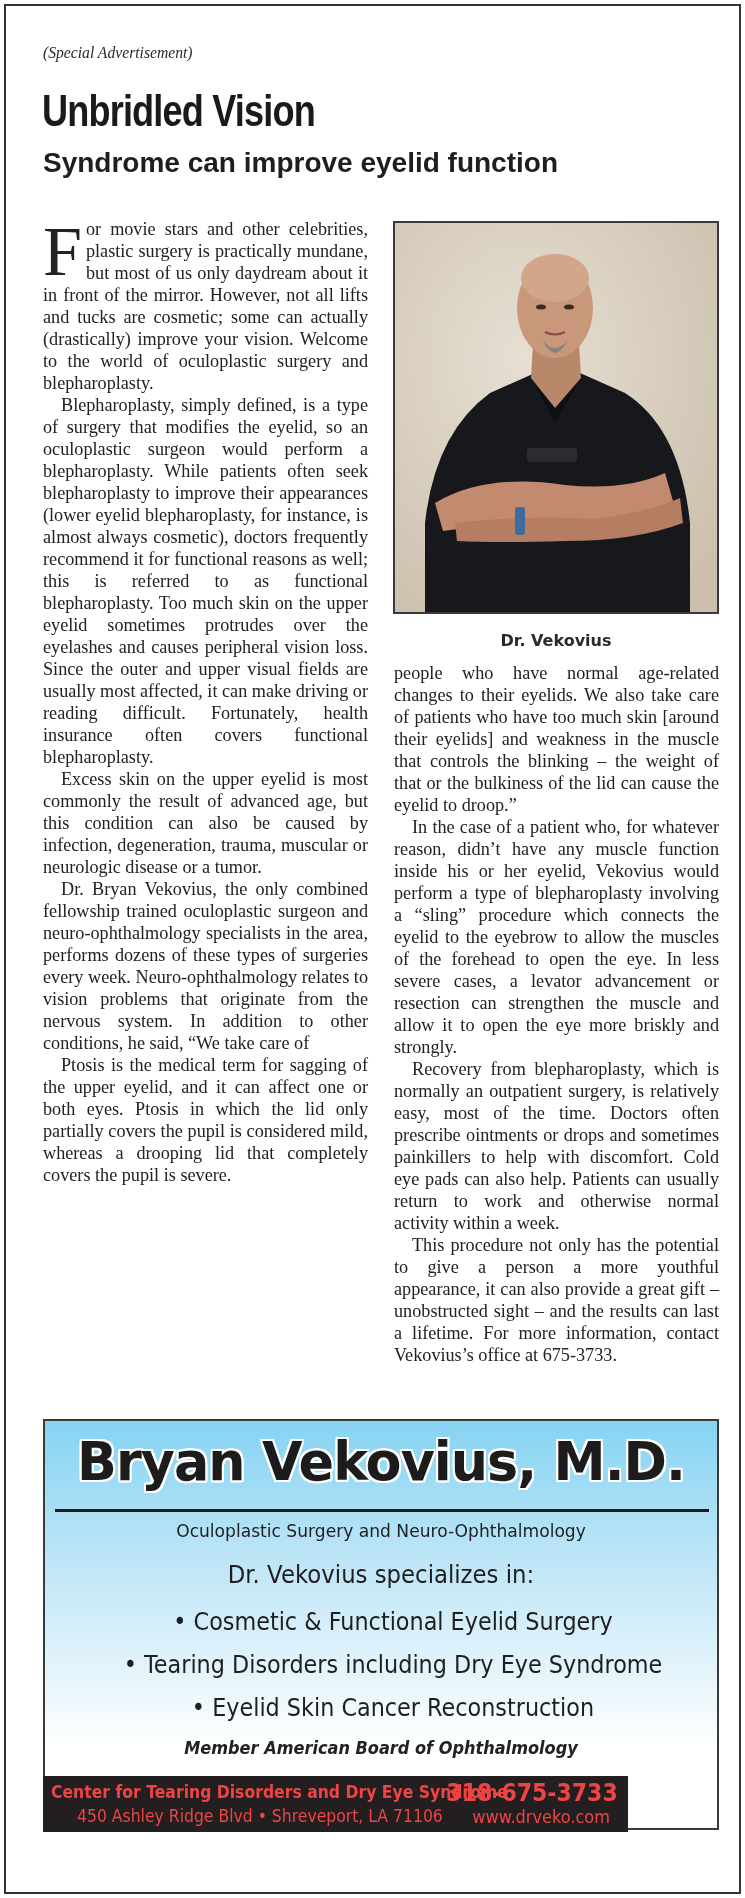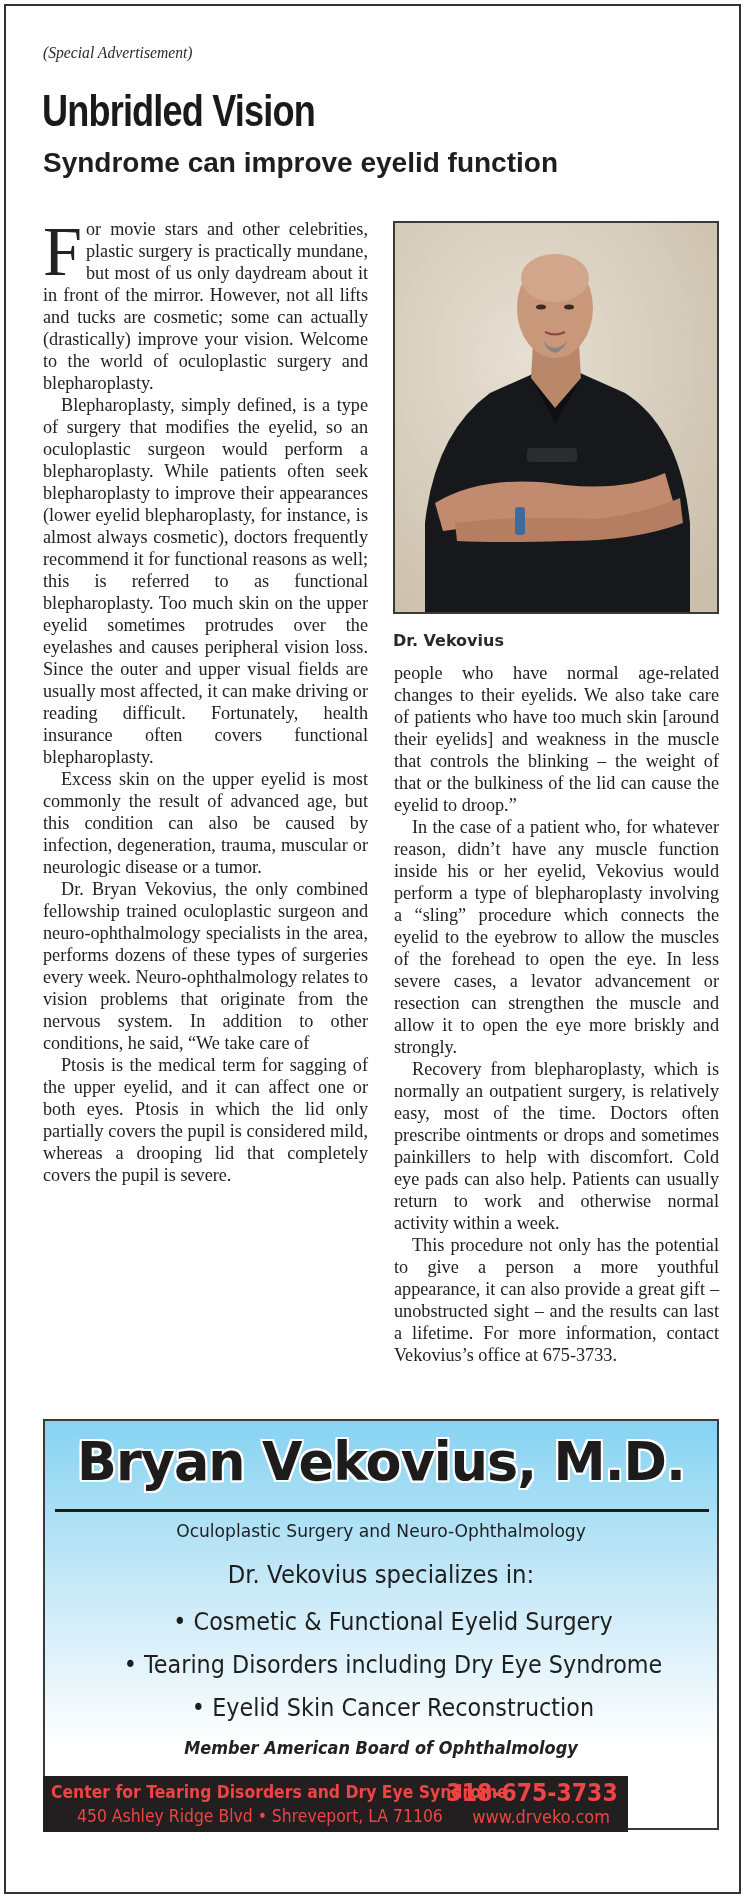--- a/index.html
+++ b/index.html
@@ -45,21 +45,21 @@
   }
 
   .photo-frame {
     position: absolute; left: 387px; top: 215px; width: 326px; height: 393px;
     border: 2px solid #3a3a3a; overflow: hidden;
     background: radial-gradient(ellipse at 30% 30%, #e4ddd0 0%, #d6ccbc 50%, #cfc4b2 100%);
   }
   .photo-frame svg { display: block; width: 100%; height: 100%; }
   .caption {
     position: absolute; left: 387px; top: 625px; width: 326px;
-    font-family: "DejaVu Sans", sans-serif; font-weight: bold;
+    text-align: center; font-family: "DejaVu Sans", sans-serif; font-weight: bold;
     font-size: 16px; color: #2a2a2a;
   }
 
   .ad-box {
     position: absolute; left: 37px; top: 1413px; width: 676px; height: 411px;
     border: 2px solid #3a3a3a;
     background: linear-gradient(to bottom, #86d3f2 0%, #bfe6f7 35%, #e9f6fc 65%, #ffffff 80%, #ffffff 100%);
     text-decoration: underline;
   }
   .ad-name {

